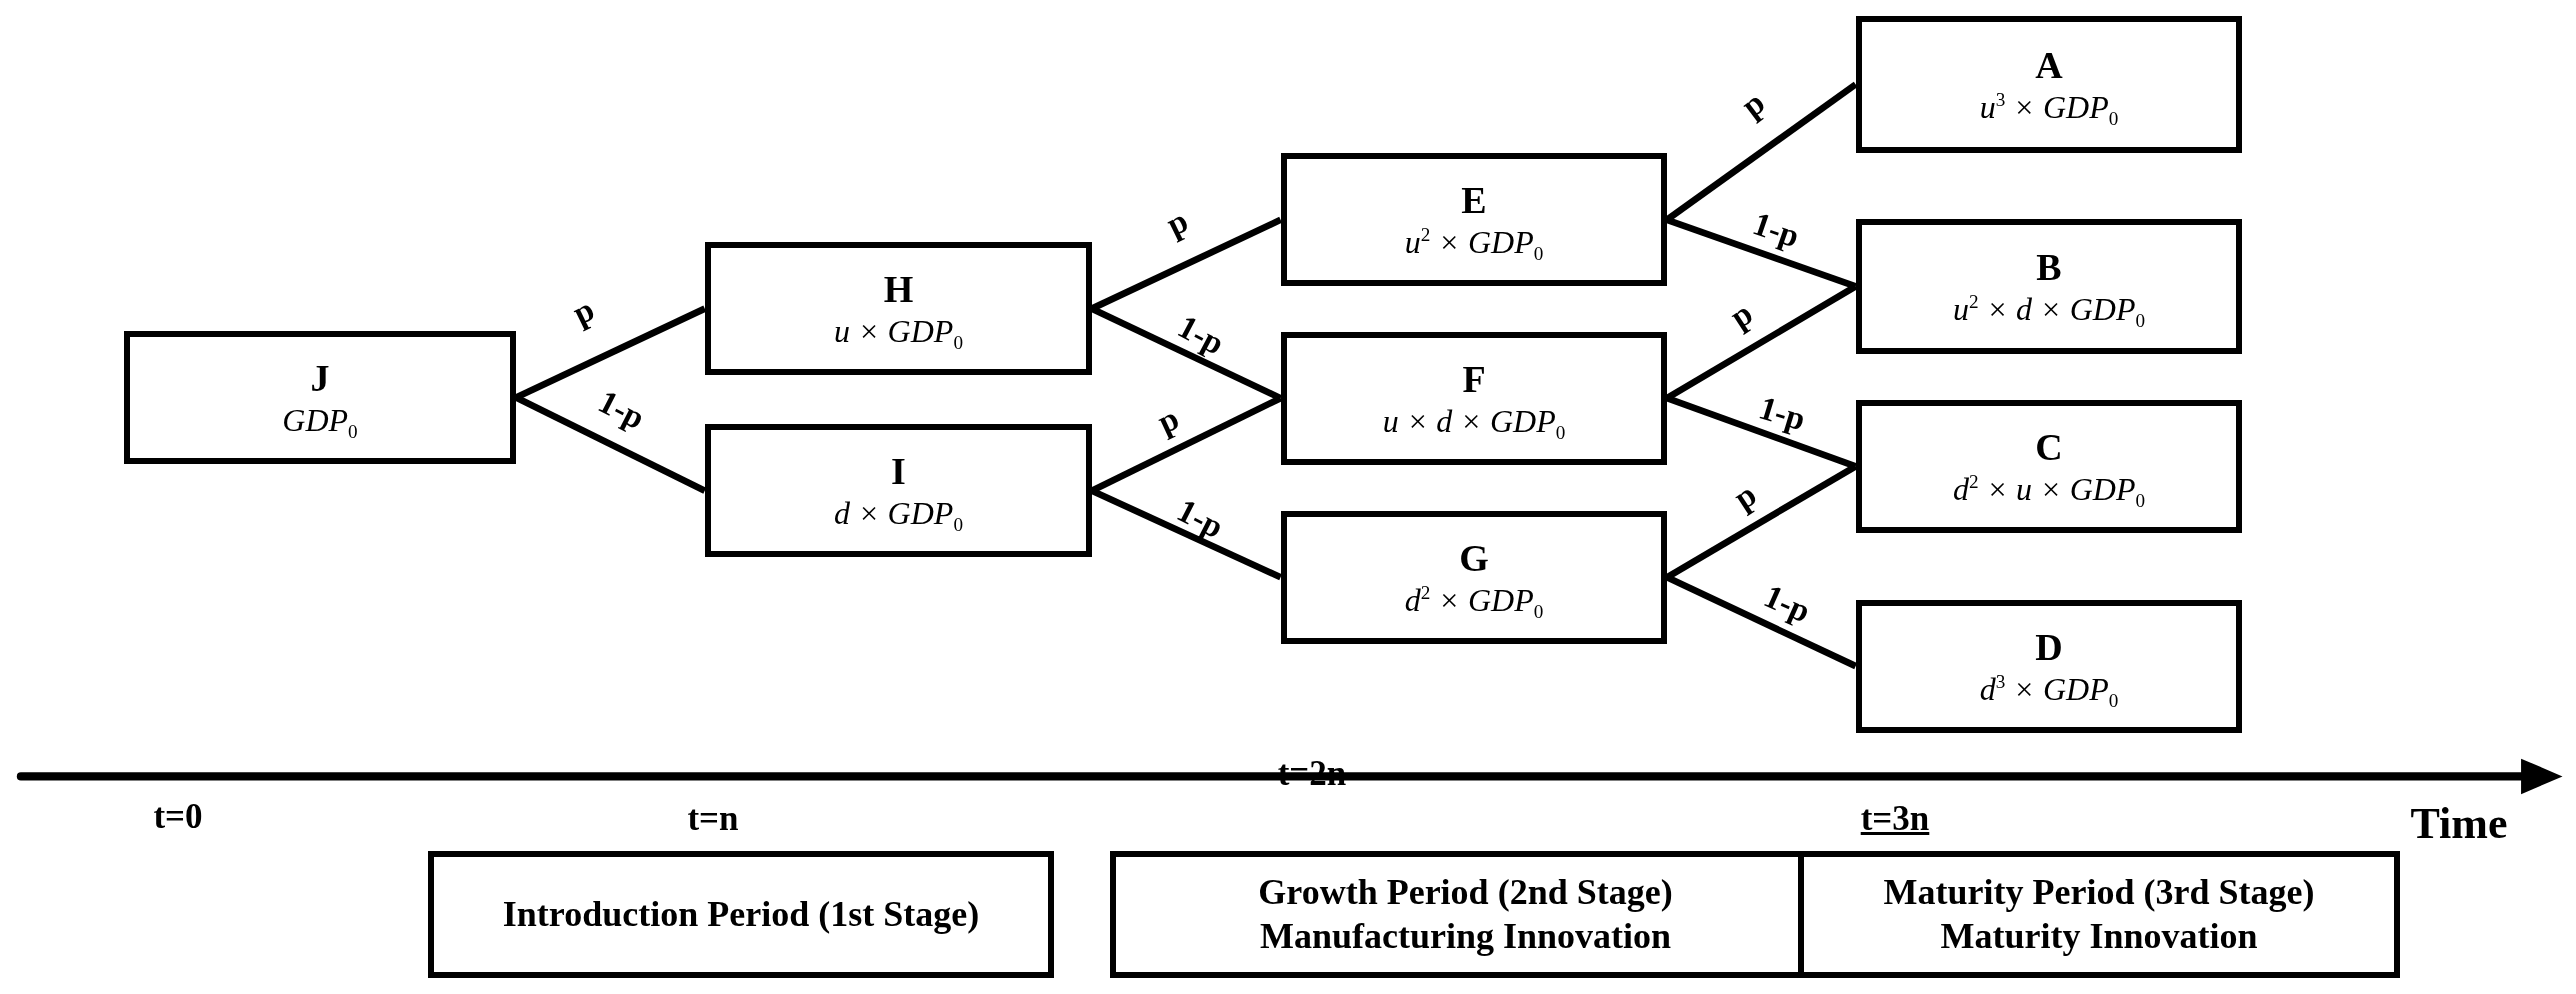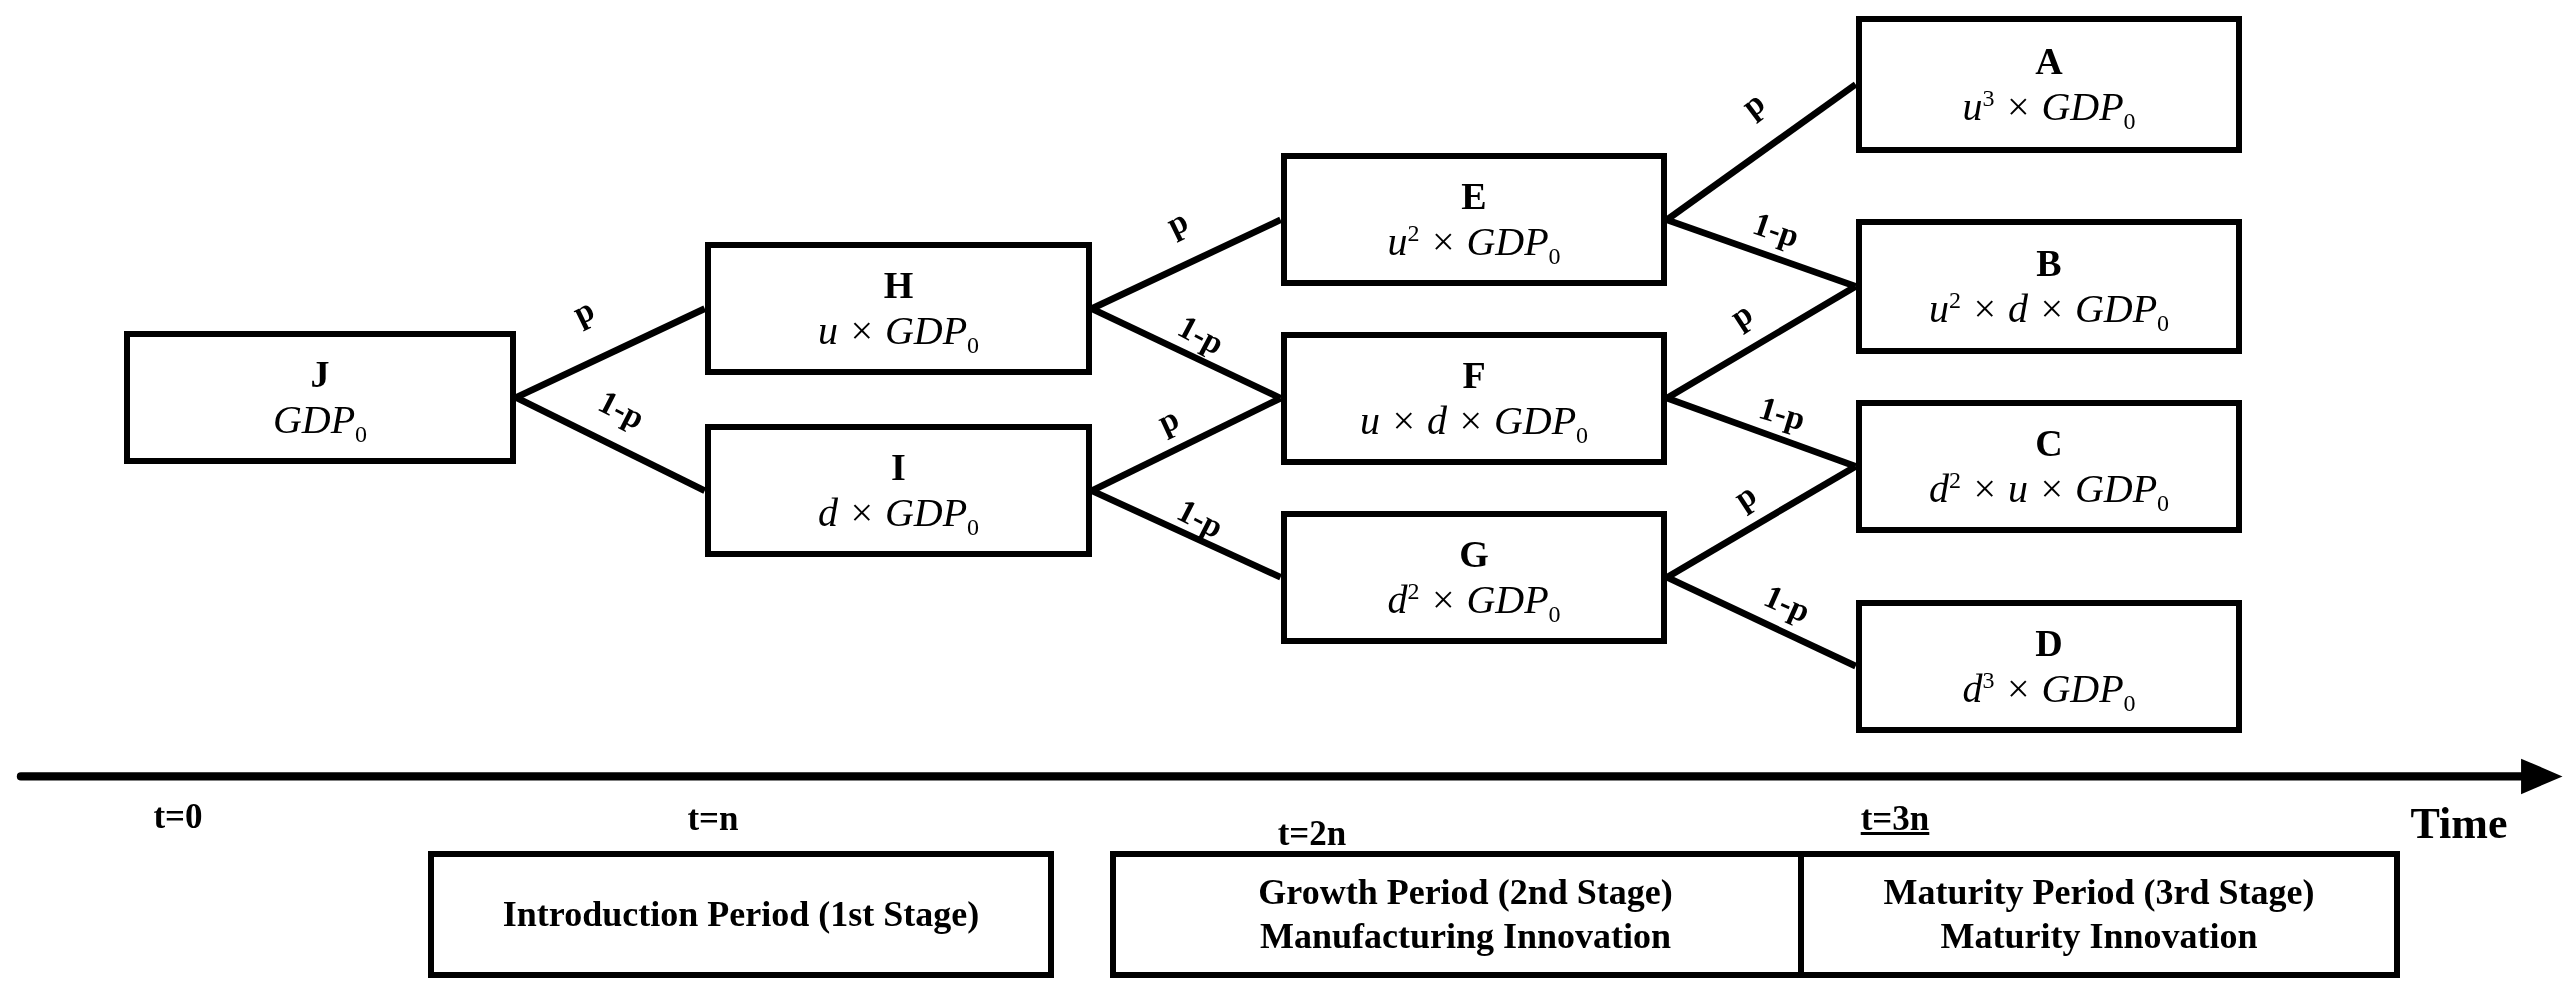--- a/index.html
+++ b/index.html
@@ -13,21 +13,21 @@
   .edge-label {
     font-family:"Liberation Serif", serif; font-weight:bold; font-size:45px;
     fill:#000000; text-anchor:middle; dominant-baseline:central;
   }
   .node {
     position:absolute; box-sizing:border-box; border:6.7px solid #000000;
     background:#ffffff; display:flex; flex-direction:column;
     align-items:center; justify-content:center; gap:7.4px; z-index:2;
   }
   .node-letter { font-weight:bold; font-size:38px; line-height:1; }
-  .node-formula { font-style:italic; font-size:40px; line-height:1; white-space:nowrap; }
+  .node-formula { font-style:italic; font-size:32px; line-height:1; white-space:nowrap; }
   .node-formula sup { font-size:0.60em; font-style:normal; vertical-align:super; line-height:0; }
   .node-formula sub { font-size:0.60em; font-style:normal; vertical-align:sub;   line-height:0; }
   .tick-label {
     position:absolute; transform:translateX(-50%); font-weight:bold;
     font-size:35px; line-height:1; white-space:nowrap;
   }
   .time-label {
     position:absolute; transform:translateX(-50%); font-weight:bold;
     font-size:44px; line-height:1; white-space:nowrap;
   }
@@ -120,21 +120,21 @@
     <div class="node-formula"><span>d</span><sup>2</sup><span> × u × GDP</span><sub>0</sub></div>
   </div>
 
   <div class="node" style="left:1856px; top:600px; width:386px; height:133px;">
     <div class="node-letter">D</div>
     <div class="node-formula"><span>d</span><sup>3</sup><span> × GDP</span><sub>0</sub></div>
   </div>
 
   <div class="tick-label" style="left:178px;  top:799px;">t=0</div>
   <div class="tick-label" style="left:713px;  top:801px;">t=n</div>
-  <div class="tick-label" style="left:1312px; top:816px;">t=2n</div>
+  <div class="tick-label" style="left:1312px; top:756px;">t=2n</div>
   <div class="tick-label" style="left:1895px; top:801px;text-decoration:underline;">t=3n</div>
   <div class="time-label" style="left:2459px; top:802px;">Time</div>
 
   <div class="stage-box" style="left:428px; top:851px; width:626px; height:127px;">
     <div class="stage-line">Introduction Period (1st Stage)</div>
   </div>
   <div class="stage-box" style="left:1110px; top:851px; width:711px; height:127px;">
     <div class="stage-line">Growth Period (2nd Stage)</div>
     <div class="stage-line">Manufacturing Innovation</div>
   </div>

